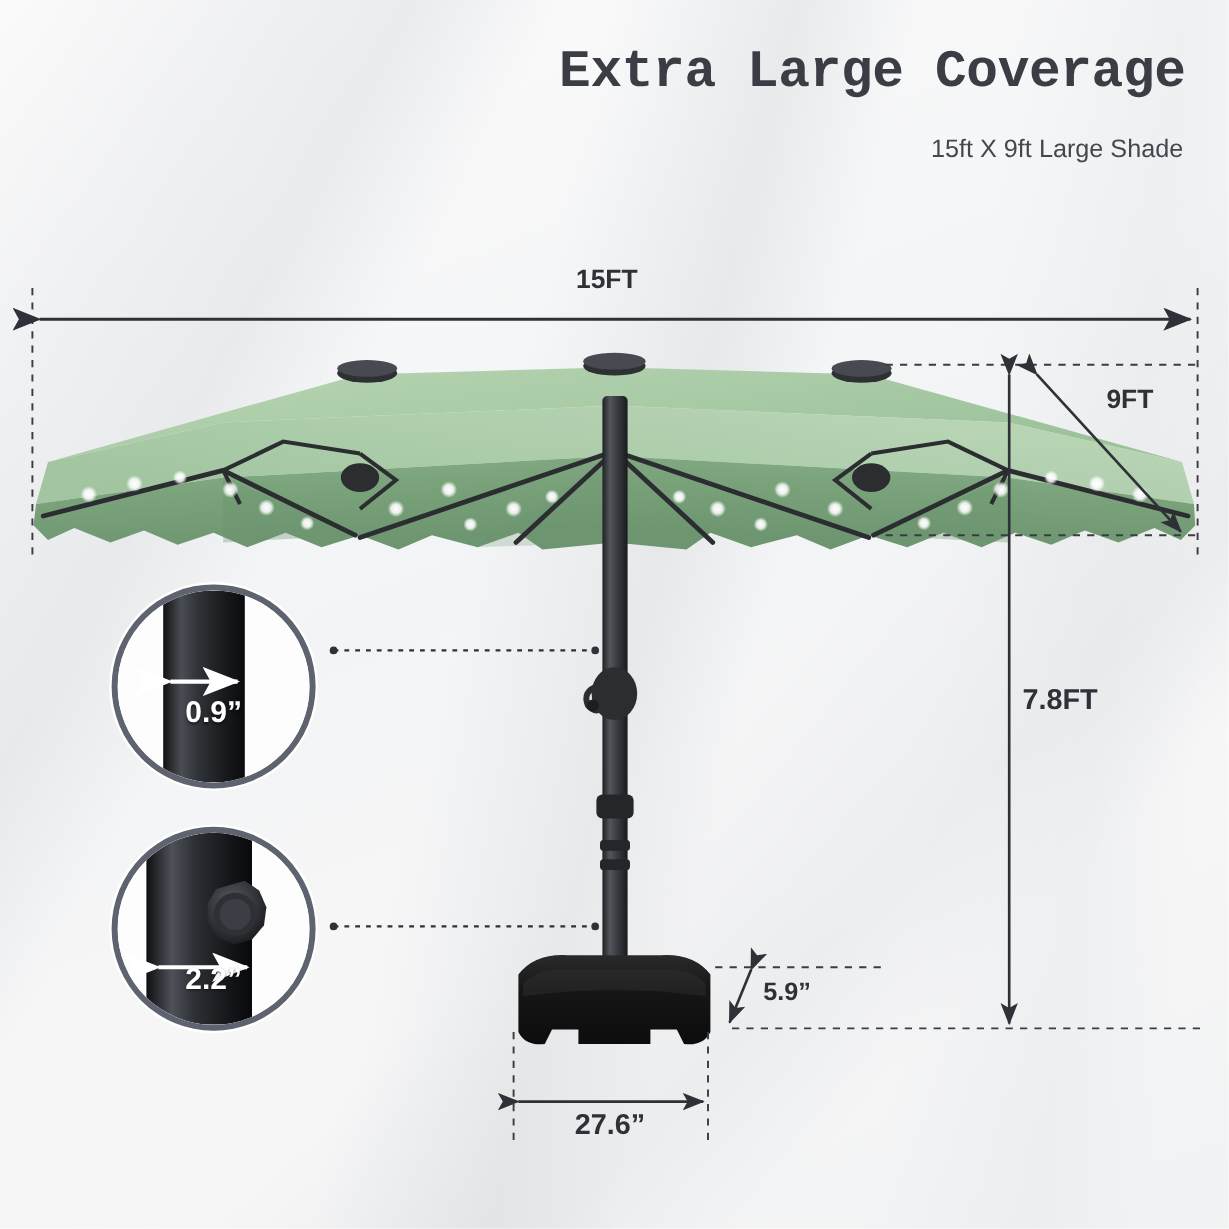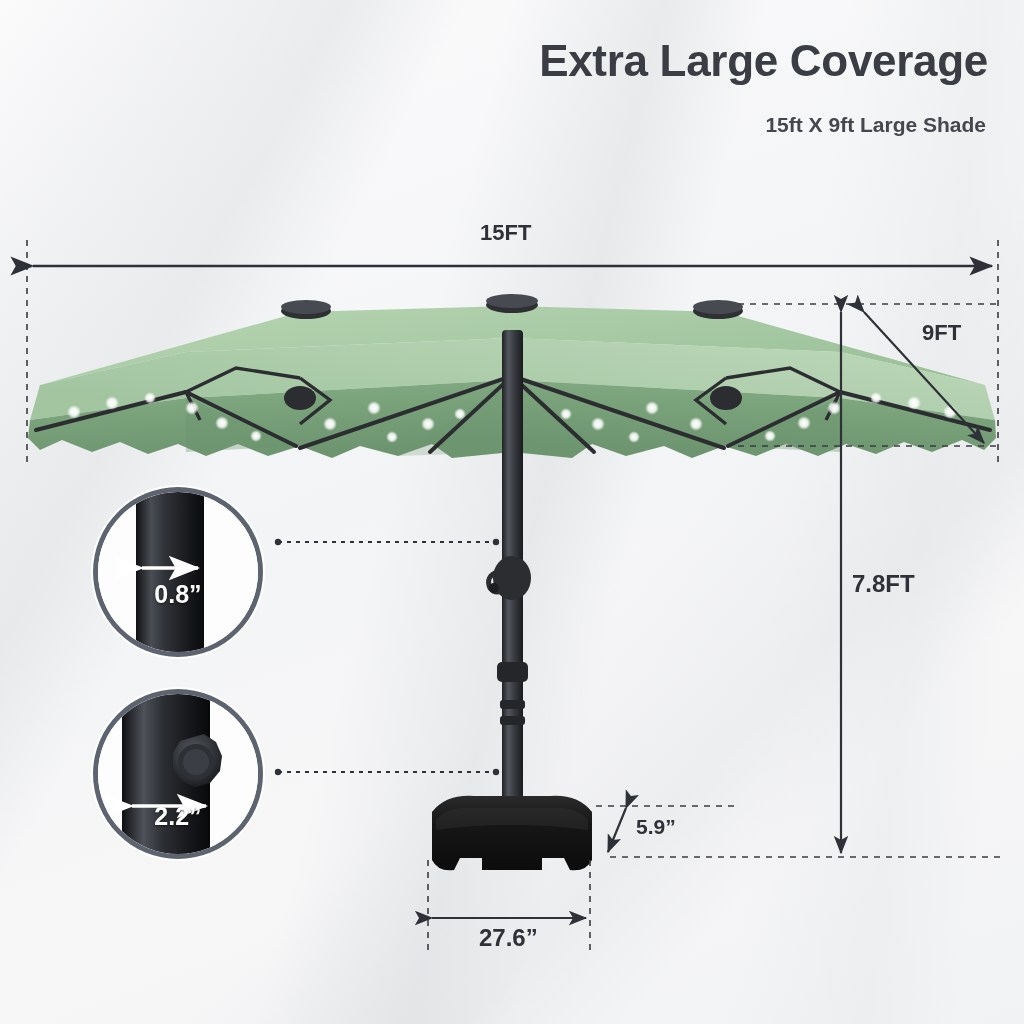--- a/index.html
+++ b/index.html
@@ -26,27 +26,28 @@
   .title {
     position: absolute;
     right: 36px;
     top: 36px;
     font-size: 44px;
     font-weight: 700;
     color: #3b3d44;
     letter-spacing: -0.3px;
     white-space: nowrap;
     text-align: center;
+    font-family: Liberation Mono, monospace;
   }
   .subtitle {
     position: absolute;
     right: 38px;
     top: 113px;
     font-size: 21px;
-    font-weight: 700;
+    font-weight: 400;
     color: #45474e;
     white-space: nowrap;
     text-align: right;
   }
 
   
   #art { position: absolute; inset: 0; }
 
   
   .dim {
@@ -284,21 +285,21 @@
           <stop offset="22%" stop-color="#4a4d53"></stop>
           <stop offset="42%" stop-color="#303338"></stop>
           <stop offset="78%" stop-color="#17181b"></stop>
           <stop offset="100%" stop-color="#0a0b0d"></stop>
         </linearGradient>
       </defs>
       <rect x="0" y="0" width="160" height="160" fill="#fdfdfd"></rect>
       <rect x="38" y="0" width="68" height="160" fill="url(#gPoleZoom)"></rect>
       <line x1="44" y1="76" x2="100" y2="76" stroke="#ffffff" stroke-width="3.4" marker-start="url(#ahw)" marker-end="url(#ahw)"></line>
     </svg>
-    <div class="callout-label">0.8”</div>
+    <div class="callout-label">0.9”</div>
   </div>
 
   <div class="callout" id="callout-knob">
     <svg class="callout-inner" viewBox="0 0 160 160">
       <defs>
         <linearGradient id="gPoleZoom2" x1="0" y1="0" x2="1" y2="0">
           <stop offset="0%" stop-color="#0e0f12"></stop>
           <stop offset="24%" stop-color="#4e5158"></stop>
           <stop offset="46%" stop-color="#2c2f34"></stop>
           <stop offset="80%" stop-color="#141518"></stop>

